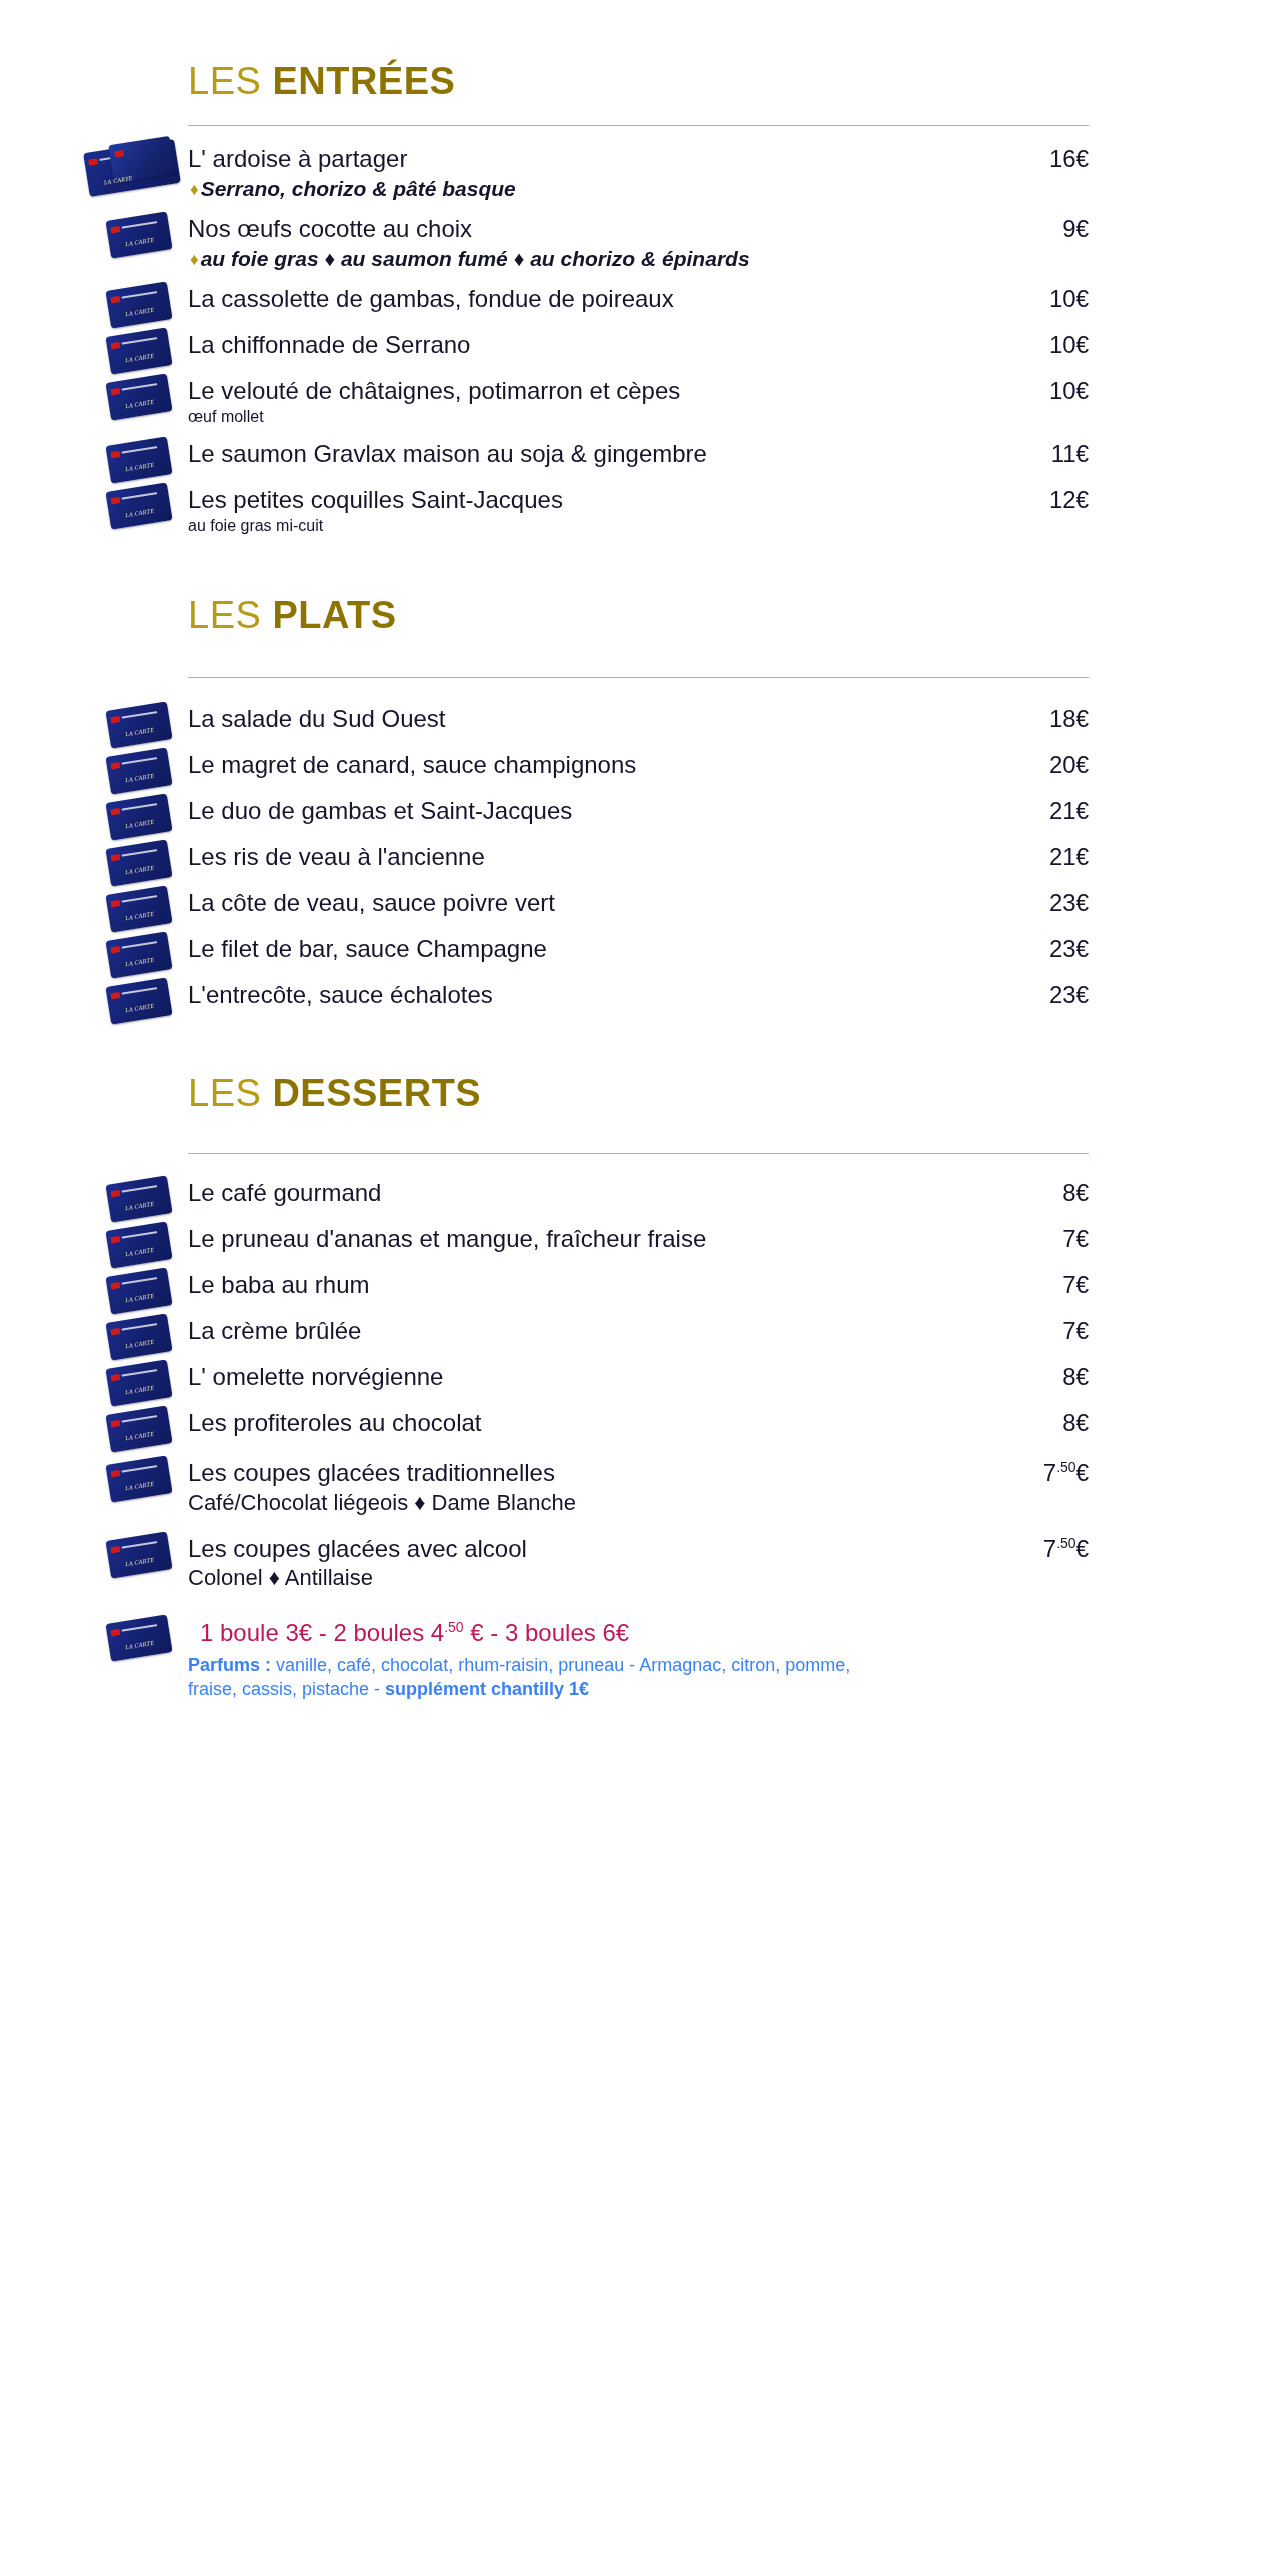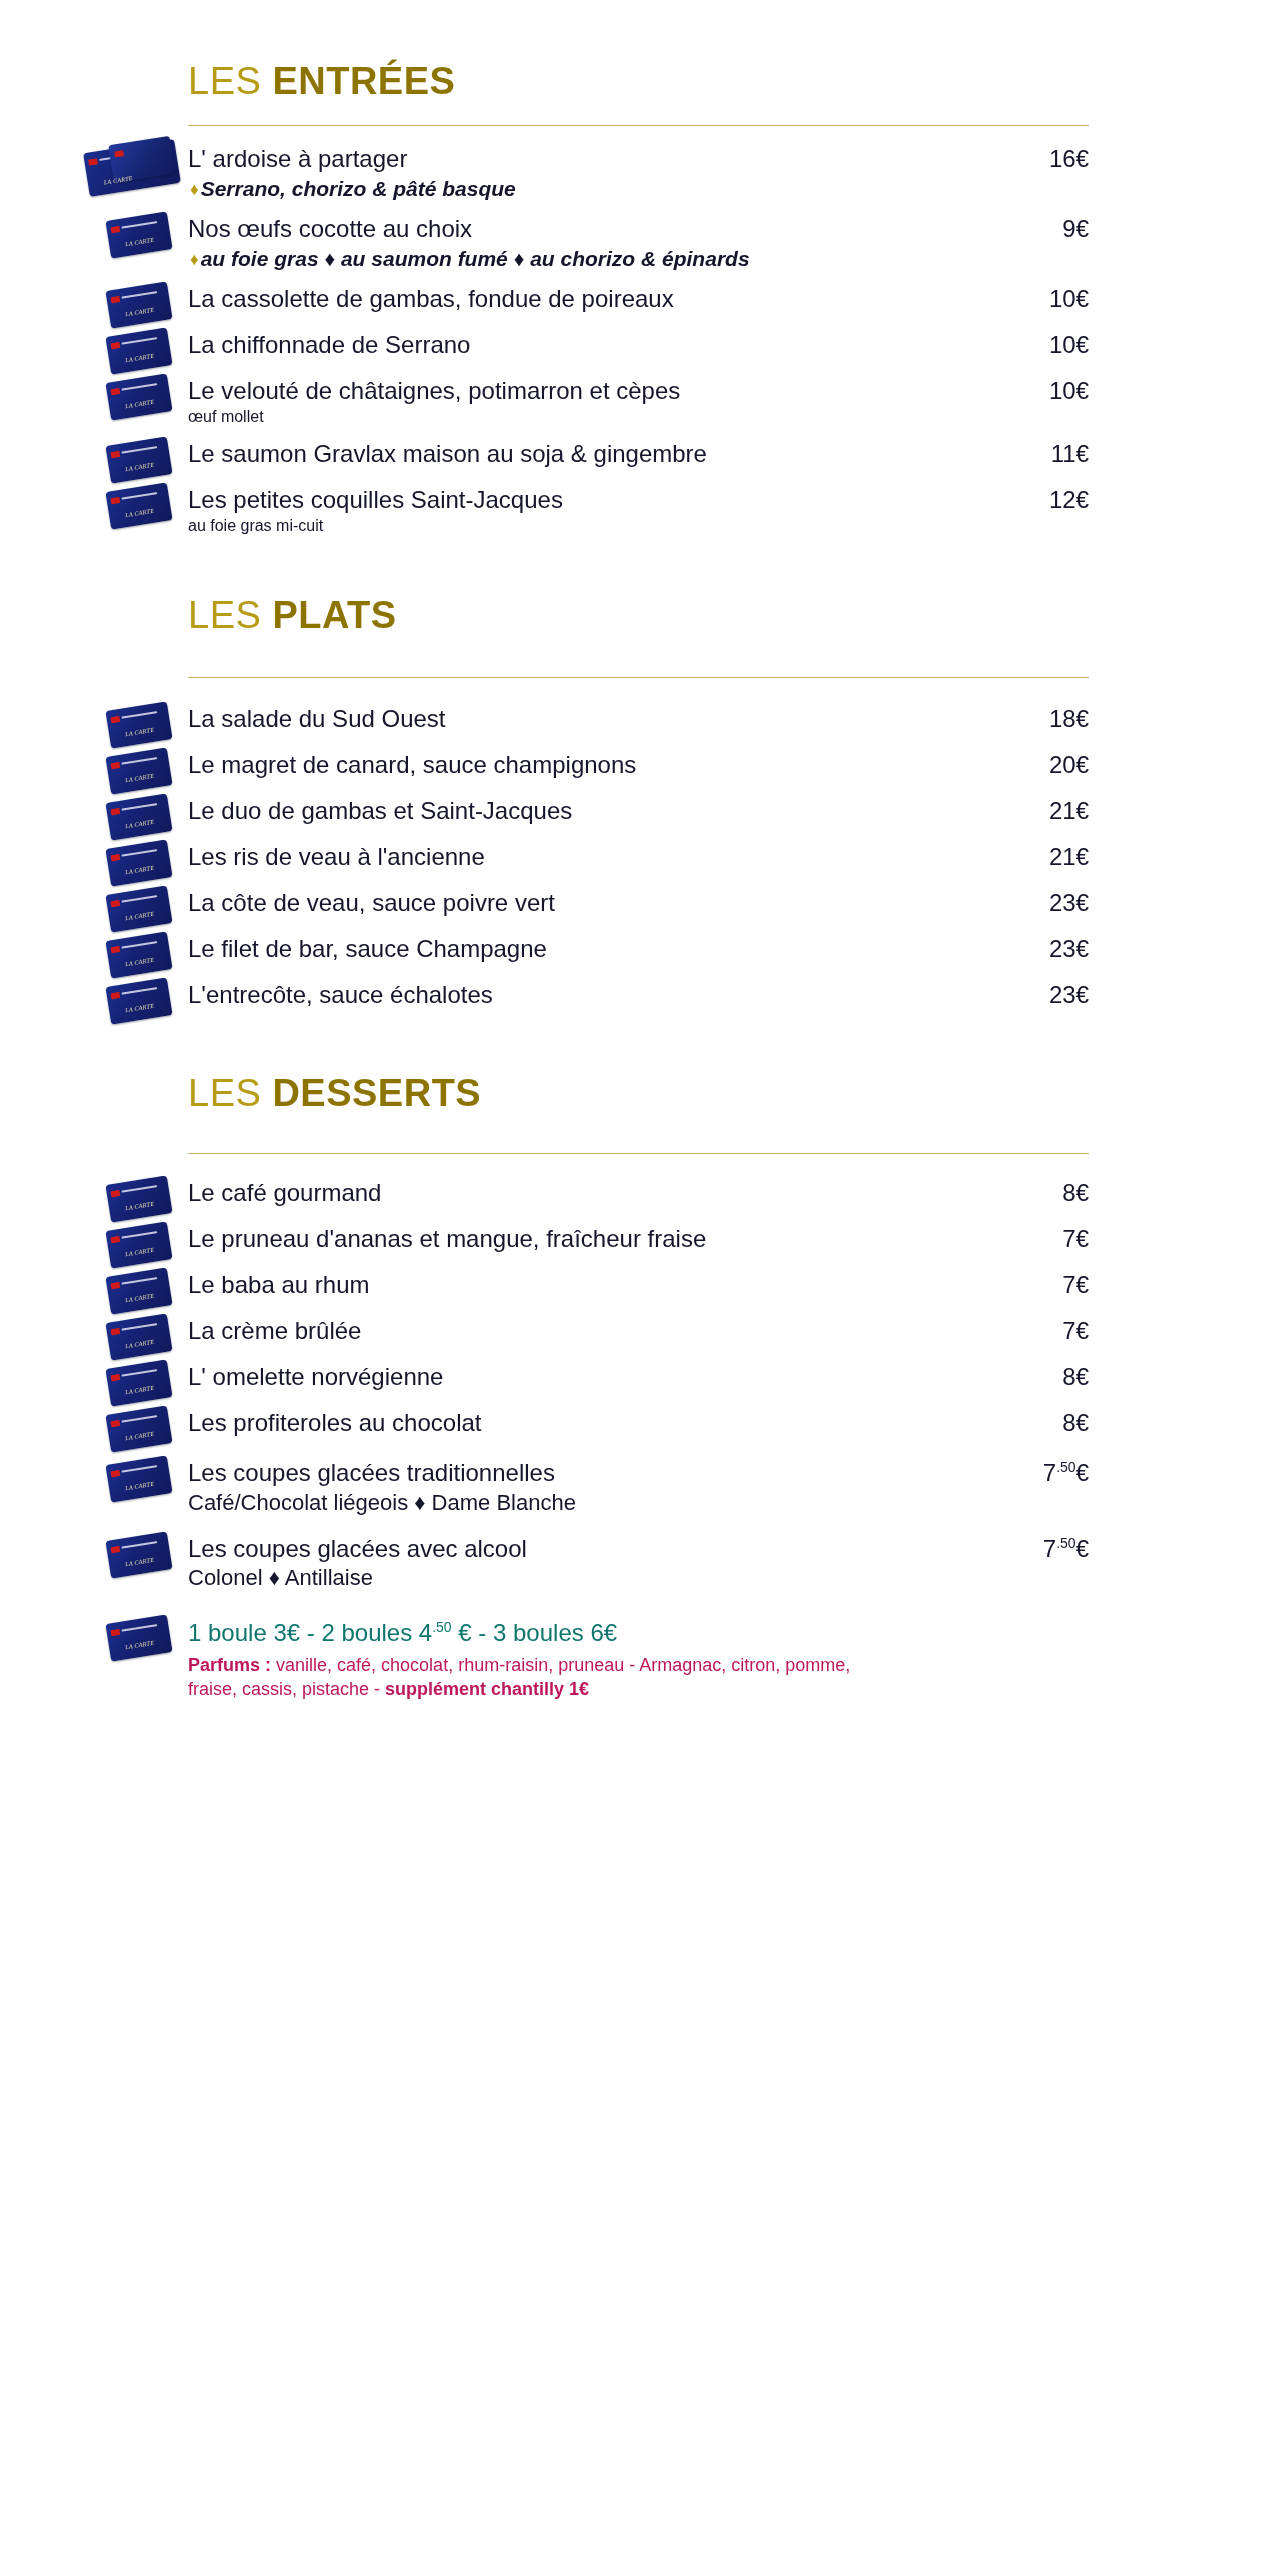--- a/index.html
+++ b/index.html
@@ -180,28 +180,29 @@
   .gap-lg { height: 46px; }
 
   
   .boules {
     position: relative;
     padding: 0 40px 0 138px;
     margin-top: 6px;
   }
   .boules .main {
     font-size: 24px;
-    color: #0f766e;
+    color: #be185d;
     margin-bottom: 6px;
+    margin-left: 12px;
   }
   .boules .main sup { font-size: 14px; vertical-align: super; line-height: 0; }
   .boules .fine {
     font-size: 18px;
     line-height: 1.35;
-    color: #be185d;
+    color: #3b82f6;
   }
   .boules .fine b { font-weight: 700; }
 </style>
 </head>
 <body>
 
 <div class="page">
 
   <div class="section">
     <h2 class="section-title">

